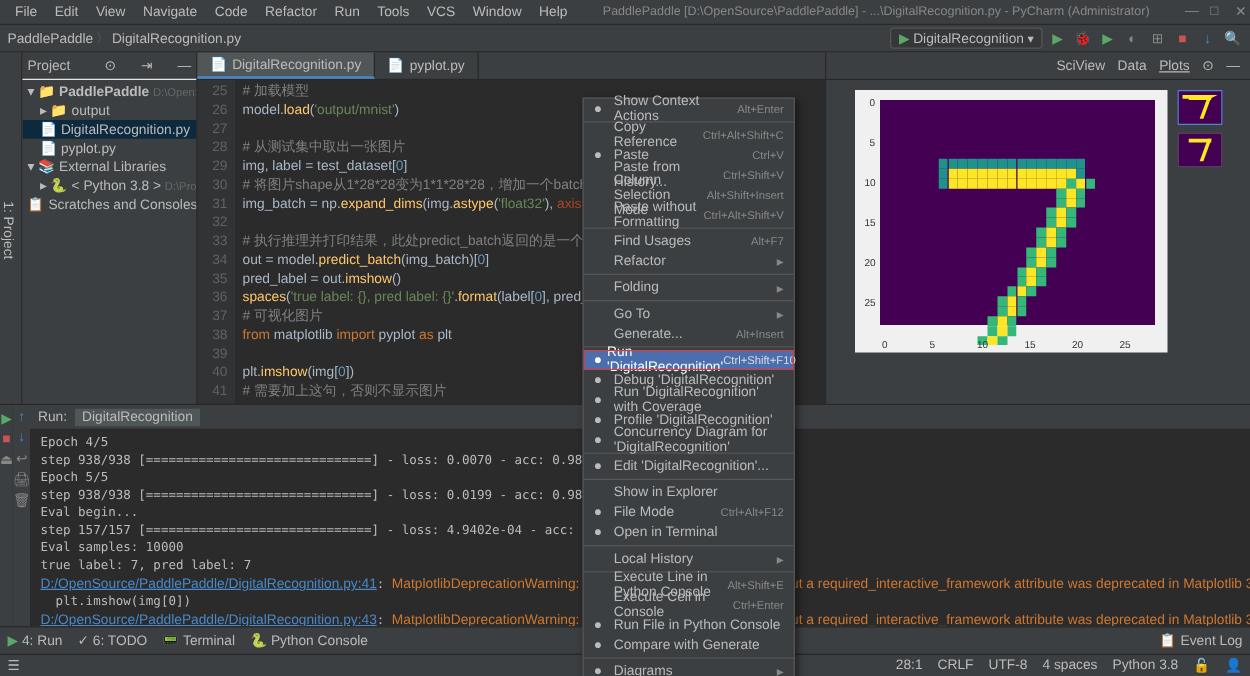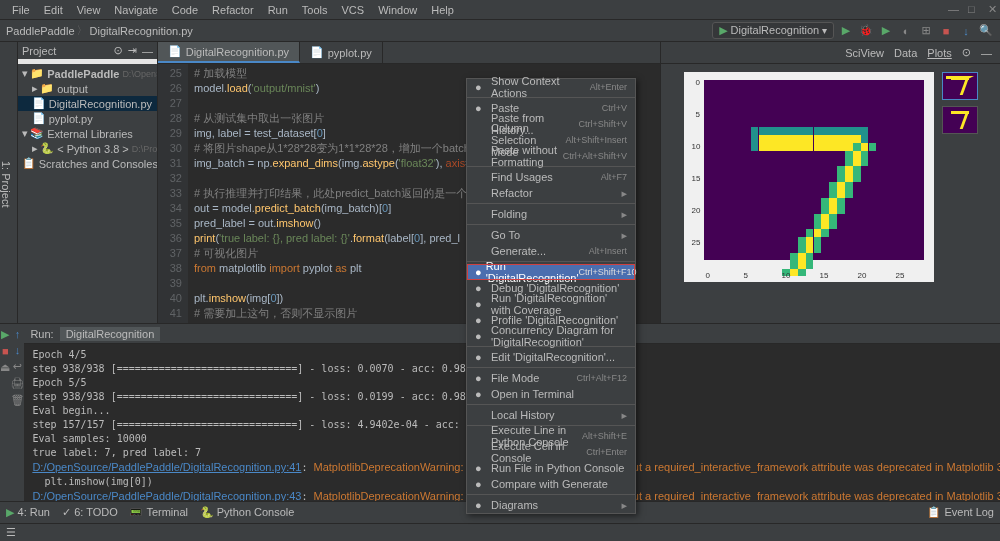--- a/index.html
+++ b/index.html
@@ -14,21 +14,21 @@
 .breadcrumb .sep { color: #666; }
 .nav-right { margin-left: auto; display: flex; gap: 4px; align-items: center; }
 .run-config { background: #353739; border: 1px solid #555; border-radius: 3px; padding: 1px 6px; font-size: 10px; color: #bbb; }
 .icon-btn { width: 16px; height: 16px; display: inline-flex; align-items: center; justify-content: center; }
 .play { color: #59a869; }
 .debug { color: #59a869; }
 .stop { color: #c75450; }
 .main { display: flex; height: 281px; }
 .sidebar-left { width: 18px; background: #3c3f41; border-right: 1px solid #282828; writing-mode: vertical-lr; text-align: center; font-size: 10px; padding-top: 4px; }
 .project-panel { width: 140px; background: #3c3f41; border-right: 1px solid #282828; display: flex; flex-direction: column; }
-.proj-header { height: 22px; display: flex; align-items: center; padding: 0 4px; border-bottom: 5px solid #e5e5e5; font-size: 11px; gap: 5px; justify-content: flex-end; }
+.proj-header { height: 22px; display: flex; align-items: center; padding: 0 4px; border-bottom: 1px solid #e5e5e5; font-size: 11px; gap: 20px; justify-content: flex-end; }
 .proj-tree { flex: 1; padding: 2px 0; font-size: 10px; overflow: hidden; }
 .tree-item { padding: 1px 2px 1px 4px; display: flex; align-items: center; gap: 3px; white-space: nowrap; }
 .tree-item.selected { background: #0d293e; }
 .tree-item .folder-icon { color: #87939a; }
 .tree-item .py-icon { color: #3b7fc4; }
 .tree-item .dim { color: #666; font-size: 9px; }
 .tree-indent1 { padding-left: 14px; }
 .editor-panel { flex: 1; display: flex; flex-direction: column; background: #2b2b2b; min-width: 0; }
 .tabs { height: 22px; display: flex; background: #3c3f41; border-bottom: 1px solid #282828; }
 .tab { padding: 3px 10px; font-size: 10px; display: flex; align-items: center; gap: 4px; border-right: 1px solid #282828; }
@@ -80,20 +80,21 @@
   <span>Edit</span>
   <span>View</span>
   <span>Navigate</span>
   <span>Code</span>
   <span>Refactor</span>
   <span>Run</span>
   <span>Tools</span>
   <span>VCS</span>
   <span>Window</span>
   <span>Help</span>
+  <span class="title-area">PaddlePaddle [D:\OpenSource\PaddlePaddle] - ...\DigitalRecognition.py - PyCharm (Administrator)</span>
   <div class="win-controls">
     <span>—</span>
     <span>□</span>
     <span>✕</span>
   </div>
 </div>
 
 <div class="navbar">
   <div class="breadcrumb">
     <span>PaddlePaddle</span>
@@ -180,21 +181,21 @@
 <span class="">model.</span><span class="c-fn">load</span><span class="">(</span><span class="c-str">'output/mnist'</span><span class="">)</span>
 <span class=""></span>
 <span class="c-comment"># 从测试集中取出一张图片</span>
 <span class="">img</span><span class="">, </span><span class="">label</span><span class=""> = test_dataset[</span><span class="c-num">0</span><span class="">]</span>
 <span class="c-comment"># 将图片shape从1*28*28变为1*1*28*28，增加一个batch维度，以匹配模型输</span>
 <span class="">img_batch = np.</span><span class="c-fn">expand_dims</span><span class="">(img.</span><span class="c-fn">astype</span><span class="">(</span><span class="c-str">'float32'</span><span class="">), </span><span class="c-param">axis</span><span class="">=</span><span class="c-num">0</span><span class="">)</span>
 <span class=""></span>
 <span class="c-comment"># 执行推理并打印结果，此处predict_batch返回的是一个list，取出其中数</span>
 <span class="">out = model.</span><span class="c-fn">predict_batch</span><span class="">(img_batch)[</span><span class="c-num">0</span><span class="">]</span>
 <span class="">pred_label = out.</span><span class="c-fn">imshow</span><span class="">()</span>
-<span class="c-fn">print</span><span class="">(</span><span class="c-str">'true label: {}, pred label: {}'</span><span class="">.</span><span class="c-fn">format</span><span class="">(label[</span><span class="c-num">0</span><span class="">], pred_l</span>
+<span class="c-fn">spaces</span><span class="">(</span><span class="c-str">'true label: {}, pred label: {}'</span><span class="">.</span><span class="c-fn">format</span><span class="">(label[</span><span class="c-num">0</span><span class="">], pred_l</span>
 <span class="c-comment"># 可视化图片</span>
 <span class="c-kw">from </span><span class="">matplotlib </span><span class="c-kw">import </span><span class="">pyplot </span><span class="c-kw">as </span><span class="">plt</span>
 <span class=""></span>
 <span class="">plt.</span><span class="c-fn">imshow</span><span class="">(img[</span><span class="c-num">0</span><span class="">])</span>
 <span class="c-comment"># 需要加上这句，否则不显示图片</span>
 <span class="">plt.</span><span class="c-fn">show</span><span class="">()</span>
 <span class=""></span>
 <span class=""></span></div>
     </div>
   </div>
@@ -335,20 +336,25 @@
 </div>
 
 <div class="context-menu" id="ctx">
     <div class="ctx-item">
       <span style="width:12px;display:inline-block">●</span>
       <span style="flex:1;padding-left:4px">Show Context Actions</span>
       <span class="ctx-short">Alt+Enter</span>
     </div>
     <div class="ctx-sep"></div>
     <div class="ctx-item">
+      <span style="width:12px;display:inline-block"></span>
+      <span style="flex:1;padding-left:4px">Copy Reference</span>
+      <span class="ctx-short">Ctrl+Alt+Shift+C</span>
+    </div>
+    <div class="ctx-item">
       <span style="width:12px;display:inline-block">●</span>
       <span style="flex:1;padding-left:4px">Paste</span>
       <span class="ctx-short">Ctrl+V</span>
     </div>
     <div class="ctx-item">
       <span style="width:12px;display:inline-block"></span>
       <span style="flex:1;padding-left:4px">Paste from History...</span>
       <span class="ctx-short">Ctrl+Shift+V</span>
     </div>
     <div class="ctx-item">
@@ -410,20 +416,24 @@
     <div class="ctx-item">
       <span style="width:12px;display:inline-block">●</span>
       <span style="flex:1;padding-left:4px">Concurrency Diagram for 'DigitalRecognition'</span>
     </div>
     <div class="ctx-sep"></div>
     <div class="ctx-item">
       <span style="width:12px;display:inline-block">●</span>
       <span style="flex:1;padding-left:4px">Edit 'DigitalRecognition'...</span>
     </div>
     <div class="ctx-sep"></div>
+    <div class="ctx-item">
+      <span style="width:12px;display:inline-block"></span>
+      <span style="flex:1;padding-left:4px">Show in Explorer</span>
+    </div>
     <div class="ctx-item">
       <span style="width:12px;display:inline-block">●</span>
       <span style="flex:1;padding-left:4px">File Mode</span>
       <span class="ctx-short">Ctrl+Alt+F12</span>
     </div>
     <div class="ctx-item">
       <span style="width:12px;display:inline-block">●</span>
       <span style="flex:1;padding-left:4px">Open in Terminal</span>
     </div>
     <div class="ctx-sep"></div>
@@ -498,13 +508,22 @@
 <div class="statusbar-bottom">
   <span><span class="play">▶</span> <span>4: Run</span></span>
   <span>✓ <span>6: TODO</span></span>
   <span>📟 <span>Terminal</span></span>
   <span>🐍 <span>Python Console</span></span>
   <span style="margin-left:auto">📋 <span>Event Log</span></span>
 </div>
 
 <div class="statusbar">
   <span>☰</span>
+  <div class="status-right">
+    <span>28:1</span>
+    <span>CRLF</span>
+    <span>UTF-8</span>
+    <span>4 spaces</span>
+    <span>Python 3.8</span>
+    <span>🔓</span>
+    <span>👤</span>
+  </div>
 </div>
 
 </body></html>

